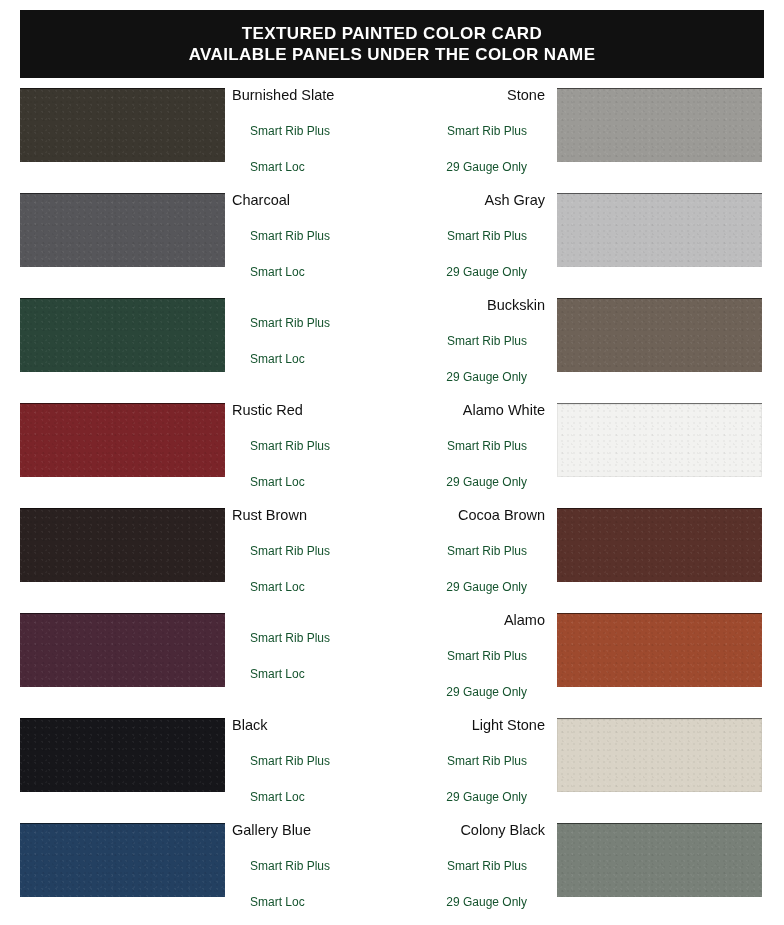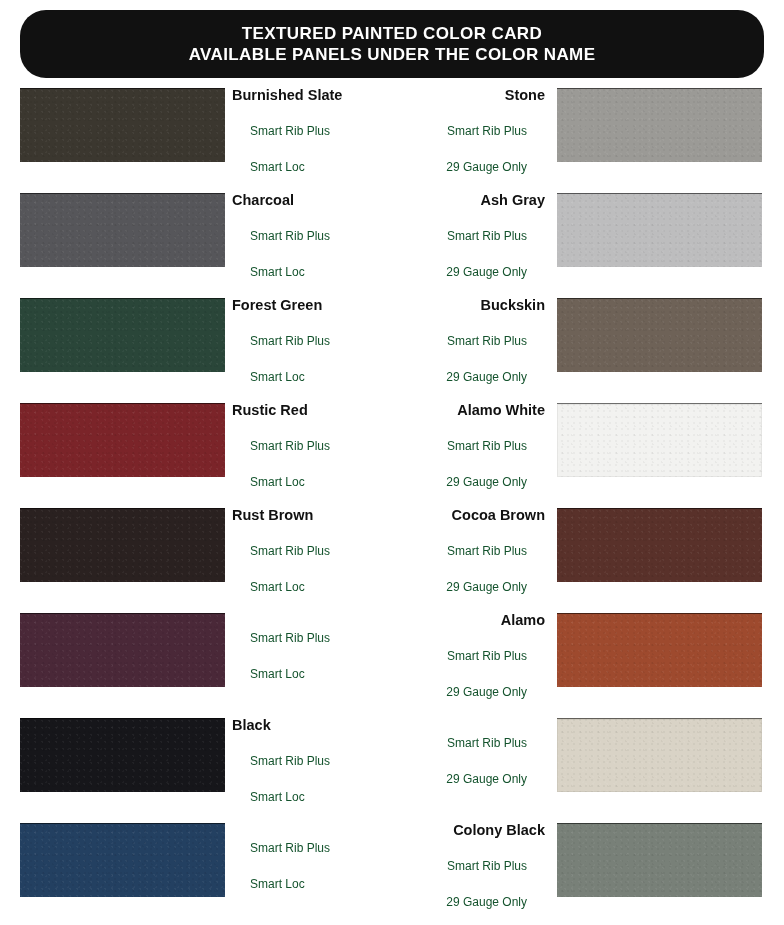--- a/index.html
+++ b/index.html
@@ -24,21 +24,20 @@
     width: 744px;
     height: 68px;
     background: #111111;
     color: #ffffff;
     display: flex;
     flex-direction: column;
     align-items: center;
     justify-content: center;
     text-align: center;
     box-sizing: border-box;
-    border-radius: 26px;
   }
   #header-banner .hline {
     font-weight: bold;
     font-size: 17px;
     letter-spacing: 0.4px;
     line-height: 21px;
     white-space: nowrap;
   }
 
   
@@ -75,21 +74,21 @@
 
   .label-block {
     position: absolute;
     top: 0px;
     width: 195px;
   }
   .label-block.left-col  { left: 232px; text-align: left; }
   .label-block.right-col { left: 350px; text-align: right; }
 
   .color-name {
-    font-weight: bold;
+    font-weight: normal;
     font-size: 14.5px;
     line-height: 18px;
     color: #111111;
     margin: 0;
     white-space: nowrap;
   }
   .panel-line {
     font-size: 12px;
     line-height: 18px;
     color: #14532d;
@@ -130,21 +129,20 @@
       <div class="swatch right" style="background-color: rgb(189, 189, 190);"></div>
       <div class="label-block right-col">
         <div class="color-name">Ash Gray</div>
         <div class="panel-line">Smart Rib Plus</div>
         <div class="panel-line">29 Gauge Only</div>
       </div>
     </div>
     <div class="color-row">
       <div class="swatch left" style="background-color: rgb(42, 70, 57);"></div>
       <div class="label-block left-col">
-        <div class="color-name">Forest Green</div>
         <div class="panel-line">Smart Rib Plus</div>
         <div class="panel-line">Smart Loc</div>
       </div>
       <div class="swatch right" style="background-color: rgb(110, 98, 87);"></div>
       <div class="label-block right-col">
         <div class="color-name">Buckskin</div>
         <div class="panel-line">Smart Rib Plus</div>
         <div class="panel-line">29 Gauge Only</div>
       </div>
     </div>
@@ -191,27 +189,29 @@
     </div>
     <div class="color-row">
       <div class="swatch left" style="background-color: rgb(22, 22, 26);"></div>
       <div class="label-block left-col">
         <div class="color-name">Black</div>
         <div class="panel-line">Smart Rib Plus</div>
         <div class="panel-line">Smart Loc</div>
       </div>
       <div class="swatch right pale" style="background-color: rgb(217, 211, 198);"></div>
       <div class="label-block right-col">
+        <div class="color-name">Light Stone</div>
         <div class="panel-line">Smart Rib Plus</div>
         <div class="panel-line">29 Gauge Only</div>
       </div>
     </div>
     <div class="color-row">
       <div class="swatch left" style="background-color: rgb(35, 64, 97);"></div>
       <div class="label-block left-col">
+        <div class="color-name">Gallery Blue</div>
         <div class="panel-line">Smart Rib Plus</div>
         <div class="panel-line">Smart Loc</div>
       </div>
       <div class="swatch right" style="background-color: rgb(120, 128, 120);"></div>
       <div class="label-block right-col">
         <div class="color-name">Colony Black</div>
         <div class="panel-line">Smart Rib Plus</div>
         <div class="panel-line">29 Gauge Only</div>
       </div>
     </div>

